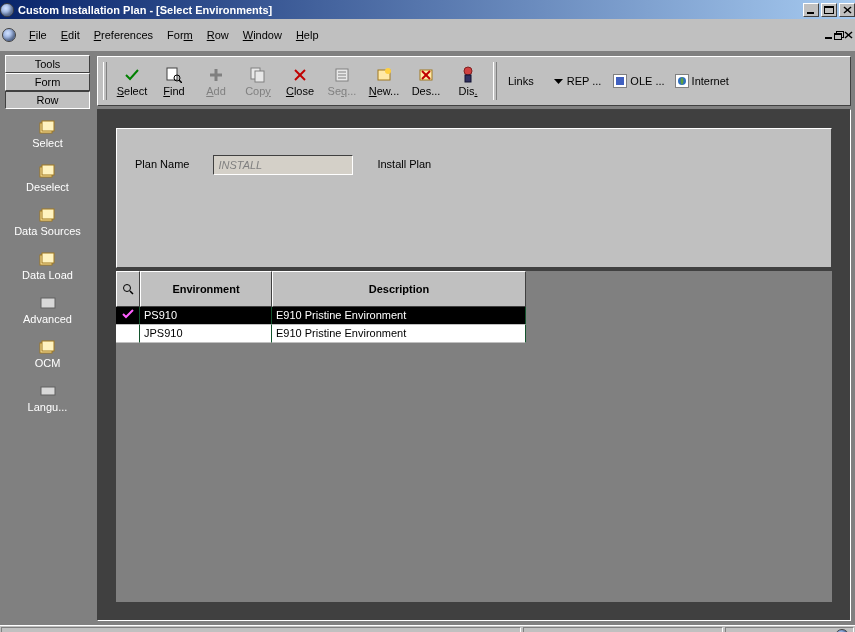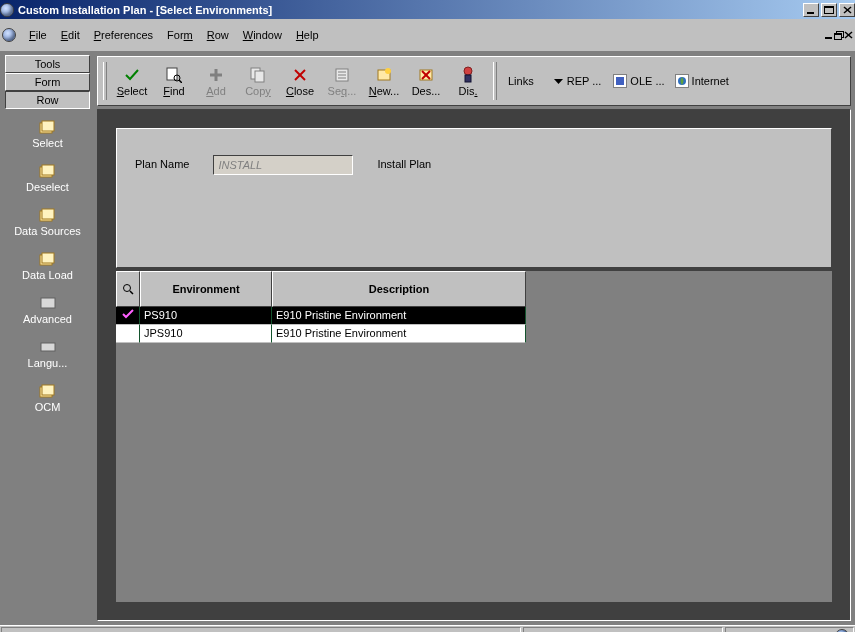--- a/index.html
+++ b/index.html
@@ -184,33 +184,33 @@
         <div class="ticon">
             <svg width="20" height="16">
               <rect x="3" y="3" width="14" height="10" fill="#d8d8d8" stroke="#606060"></rect>
             </svg>
           </div>
         <div class="tool-label">Advanced</div>
       </div>
       <div class="tool-item">
         <div class="ticon">
             <svg width="20" height="16">
+              <rect x="2" y="4" width="12" height="10" fill="#ffe9a6" stroke="#a07820"></rect>
+              <rect x="4" y="2" width="12" height="10" fill="#fff3c0" stroke="#a07820"></rect>
+            </svg>
+          </div>
+        <div class="tool-label">OCM</div>
+      </div>
+      <div class="tool-item">
+        <div class="ticon">
+            <svg width="20" height="16">
               <rect x="3" y="4" width="14" height="8" fill="#d8d8d8" stroke="#606060"></rect>
             </svg>
           </div>
         <div class="tool-label">Langu...</div>
-      </div>
-      <div class="tool-item">
-        <div class="ticon">
-            <svg width="20" height="16">
-              <rect x="2" y="4" width="12" height="10" fill="#ffe9a6" stroke="#a07820"></rect>
-              <rect x="4" y="2" width="12" height="10" fill="#fff3c0" stroke="#a07820"></rect>
-            </svg>
-          </div>
-        <div class="tool-label">OCM</div>
       </div>
     </div>
   </div>
 
   <div class="content">
     <div class="toolbar-wrap">
       <div class="toolbar">
         <div class="grip"></div>
         <div class="tbtn">
           <div class="i">

